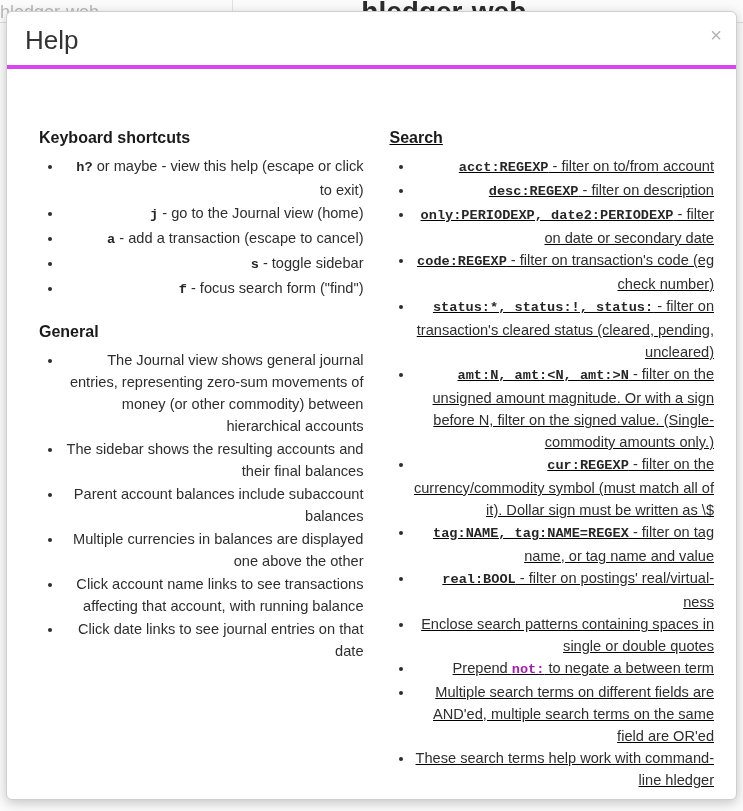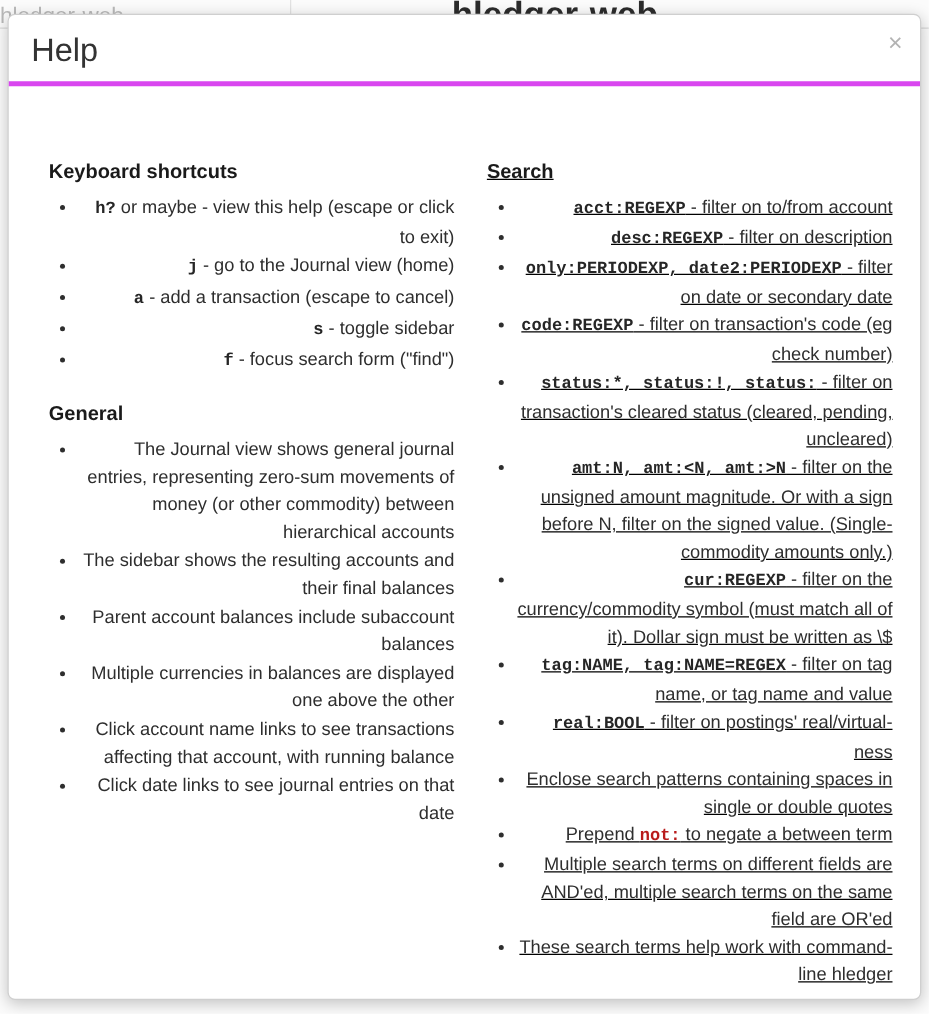--- a/index.html
+++ b/index.html
@@ -137,21 +137,21 @@
   ul.items.tight li { margin-bottom: 0; }
   code, .kbd {
     font-family: "Liberation Mono", monospace;
     font-weight: bold;
     font-size: 13.6px;
     color: #262626;
   }
   .mono-plain {
     font-family: "Liberation Mono", monospace;
     font-size: 13.6px;
-    color: #b91c1c;
+    color: #a21caf;
   }
 </style>
 </head>
 <body>
 
 <div class="page-behind">
   <div class="behind-brand">hledger-web</div>
   <div class="behind-title">...hledger-web...</div>
   <div class="behind-col-sep"></div>
   <div class="behind-rule"></div>

